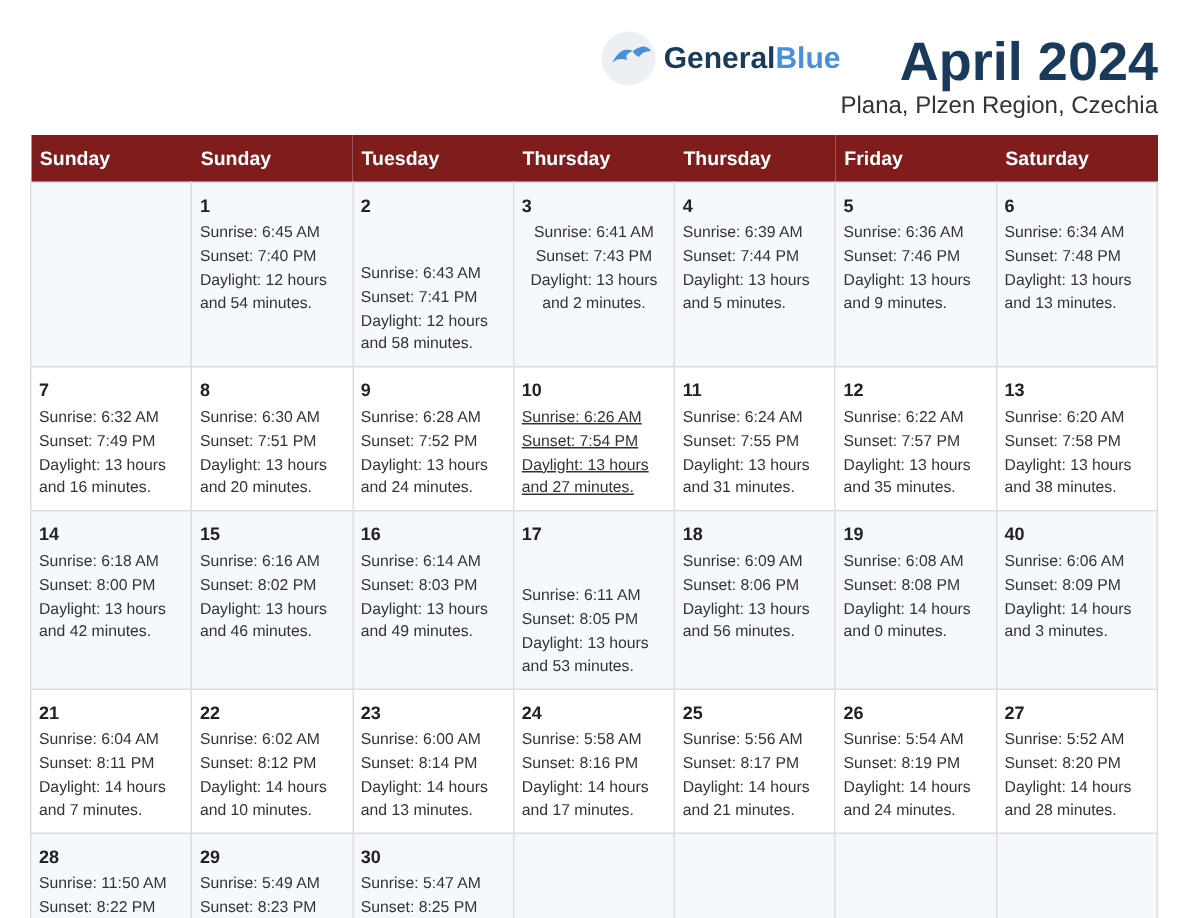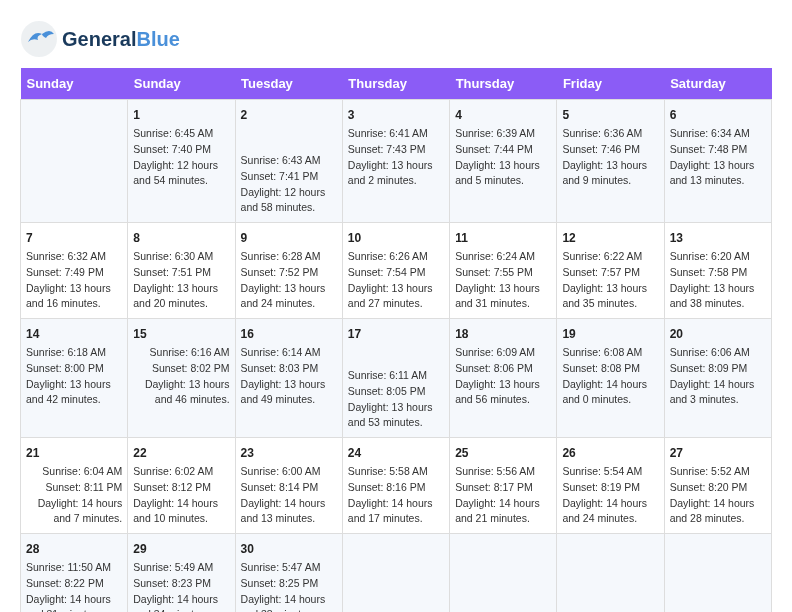--- a/index.html
+++ b/index.html
@@ -5,21 +5,21 @@
     * { box-sizing: border-box; margin: 0; padding: 0; }
     body {
       font-family: Arial, sans-serif;
       background: #fff;
       width: 792px;
       min-height: 612px;
       padding: 20px;
     }
     .header {
       display: flex;
-      justify-content: flex-start;
+      justify-content: flex-end;
       align-items: flex-start;
       margin-bottom: 10px;
     }
     .logo {
       display: flex;
       flex-direction: column;
       align-items: flex-start;
     }
     .title-block {
       text-align: right;
@@ -32,21 +32,21 @@
     .subtitle {
       font-size: 16px;
       color: #333;
     }
     table {
       width: 100%;
       border-collapse: collapse;
       font-size: 11px;
     }
     thead tr th {
-      background-color: #8b5cf6;
+      background-color: #7f1d1d;
       color: #fff;
       padding: 8px 6px;
       text-align: left;
       font-size: 13px;
       font-weight: bold;
     }
     tbody tr td {
       vertical-align: top;
       padding: 6px 5px;
       border: 1px solid #ddd;
@@ -87,20 +87,24 @@
       <circle cx="19" cy="19" r="18" fill="#1a3a5c" opacity="0.08"></circle>
 
       <path d="M8 22 Q14 10 22 14 Q16 16 18 20 Q12 18 8 22Z" fill="#4a90d9"></path>
       <path d="M22 14 Q30 8 34 14 Q28 14 26 18 Q22 16 22 14Z" fill="#4a90d9"></path>
     </svg>
     <div class="logo">
       <div style="font-size:20px; font-weight:bold; line-height:1.1;">
         <span style="color:#1a3a5c;">General</span><span style="color:#4a90d9;">Blue</span>
       </div>
     </div>
+  </div>
+  <div class="title-block">
+    <div class="main-title">April 2024</div>
+    <div class="subtitle">Plana, Plzen Region, Czechia</div>
   </div>
 </div>
 
 <table>
   <thead>
     <tr>
     <th>Sunday</th>
         <th>Sunday</th>
         <th>Tuesday</th>
         <th>Thursday</th>
@@ -121,21 +125,21 @@
         </td>
         <td>
           <span class="day-num">2</span>
           <div class="day-info" style="white-space: pre-line; margin-top: 29px;">Sunrise: 6:43 AM
 Sunset: 7:41 PM
 Daylight: 12 hours
 and 58 minutes.</div>
         </td>
         <td>
           <span class="day-num">3</span>
-          <div class="day-info" style="white-space: pre-line;">Sunrise: 6:41 AM
+          <div class="day-info" style="white-space: pre-line; text-align: center;">Sunrise: 6:41 AM
 Sunset: 7:43 PM
 Daylight: 13 hours
 and 2 minutes.</div>
         </td>
         <td>
           <span class="day-num">4</span>
           <div class="day-info" style="white-space: pre-line;">Sunrise: 6:39 AM
 Sunset: 7:44 PM
 Daylight: 13 hours
 and 5 minutes.</div>
@@ -172,21 +176,21 @@
         </td>
         <td>
           <span class="day-num">9</span>
           <div class="day-info" style="white-space: pre-line;">Sunrise: 6:28 AM
 Sunset: 7:52 PM
 Daylight: 13 hours
 and 24 minutes.</div>
         </td>
         <td>
           <span class="day-num">10</span>
-          <div class="day-info" style="white-space: pre-line;">Sunrise: 6:26 AM
+          <div class="day-info" style="white-space: pre-line; text-decoration: underline;">Sunrise: 6:26 AM
 Sunset: 7:54 PM
 Daylight: 13 hours
 and 27 minutes.</div>
         </td>
         <td>
           <span class="day-num">11</span>
           <div class="day-info" style="white-space: pre-line;">Sunrise: 6:24 AM
 Sunset: 7:55 PM
 Daylight: 13 hours
 and 31 minutes.</div>
@@ -209,21 +213,21 @@
       <tr>
         <td>
           <span class="day-num">14</span>
           <div class="day-info" style="white-space: pre-line;">Sunrise: 6:18 AM
 Sunset: 8:00 PM
 Daylight: 13 hours
 and 42 minutes.</div>
         </td>
         <td>
           <span class="day-num">15</span>
-          <div class="day-info" style="white-space: pre-line; text-align: right;">Sunrise: 6:16 AM
+          <div class="day-info" style="white-space: pre-line;">Sunrise: 6:16 AM
 Sunset: 8:02 PM
 Daylight: 13 hours
 and 46 minutes.</div>
         </td>
         <td>
           <span class="day-num">16</span>
           <div class="day-info" style="white-space: pre-line;">Sunrise: 6:14 AM
 Sunset: 8:03 PM
 Daylight: 13 hours
 and 49 minutes.</div>
@@ -243,31 +247,31 @@
 and 56 minutes.</div>
         </td>
         <td>
           <span class="day-num">19</span>
           <div class="day-info" style="white-space: pre-line;">Sunrise: 6:08 AM
 Sunset: 8:08 PM
 Daylight: 14 hours
 and 0 minutes.</div>
         </td>
         <td>
-          <span class="day-num">20</span>
+          <span class="day-num">40</span>
           <div class="day-info" style="white-space: pre-line;">Sunrise: 6:06 AM
 Sunset: 8:09 PM
 Daylight: 14 hours
 and 3 minutes.</div>
         </td>
       </tr>
       <tr>
         <td>
           <span class="day-num">21</span>
-          <div class="day-info" style="white-space: pre-line; text-align: right;">Sunrise: 6:04 AM
+          <div class="day-info" style="white-space: pre-line;">Sunrise: 6:04 AM
 Sunset: 8:11 PM
 Daylight: 14 hours
 and 7 minutes.</div>
         </td>
         <td>
           <span class="day-num">22</span>
           <div class="day-info" style="white-space: pre-line;">Sunrise: 6:02 AM
 Sunset: 8:12 PM
 Daylight: 14 hours
 and 10 minutes.</div>

